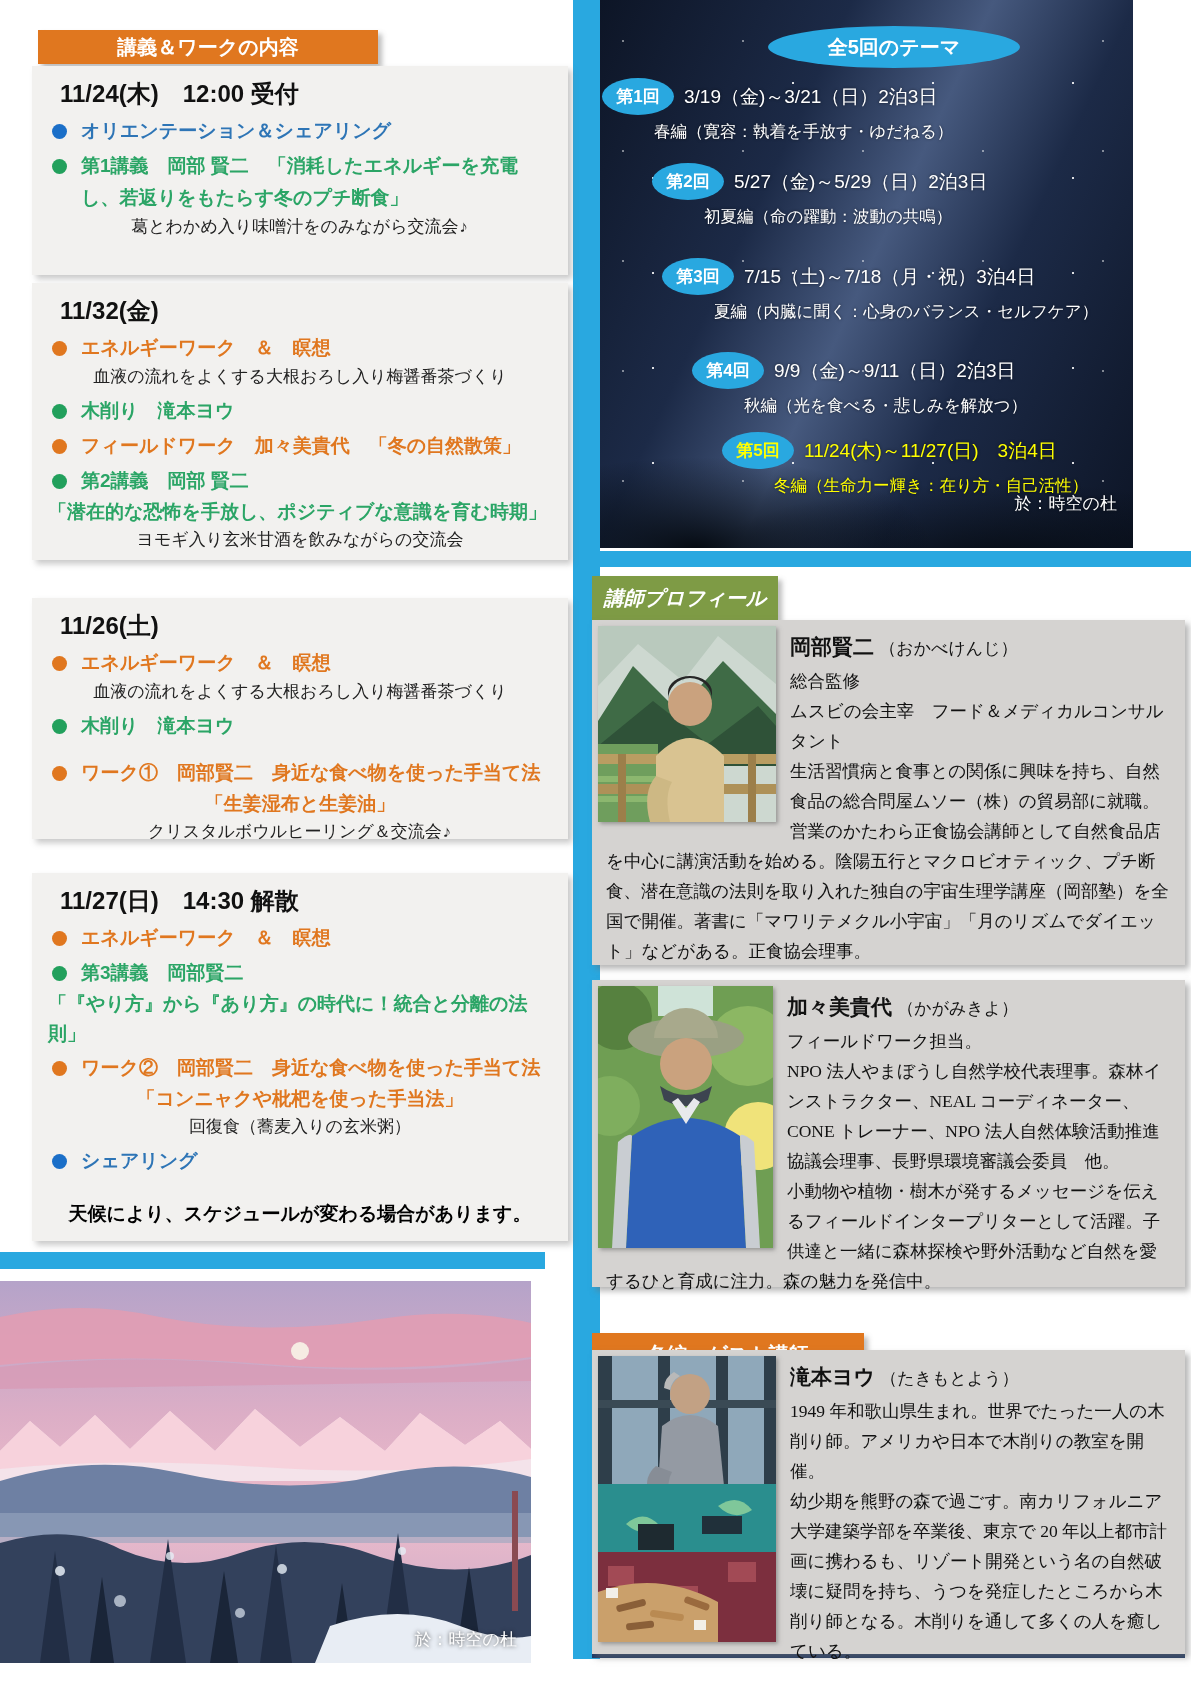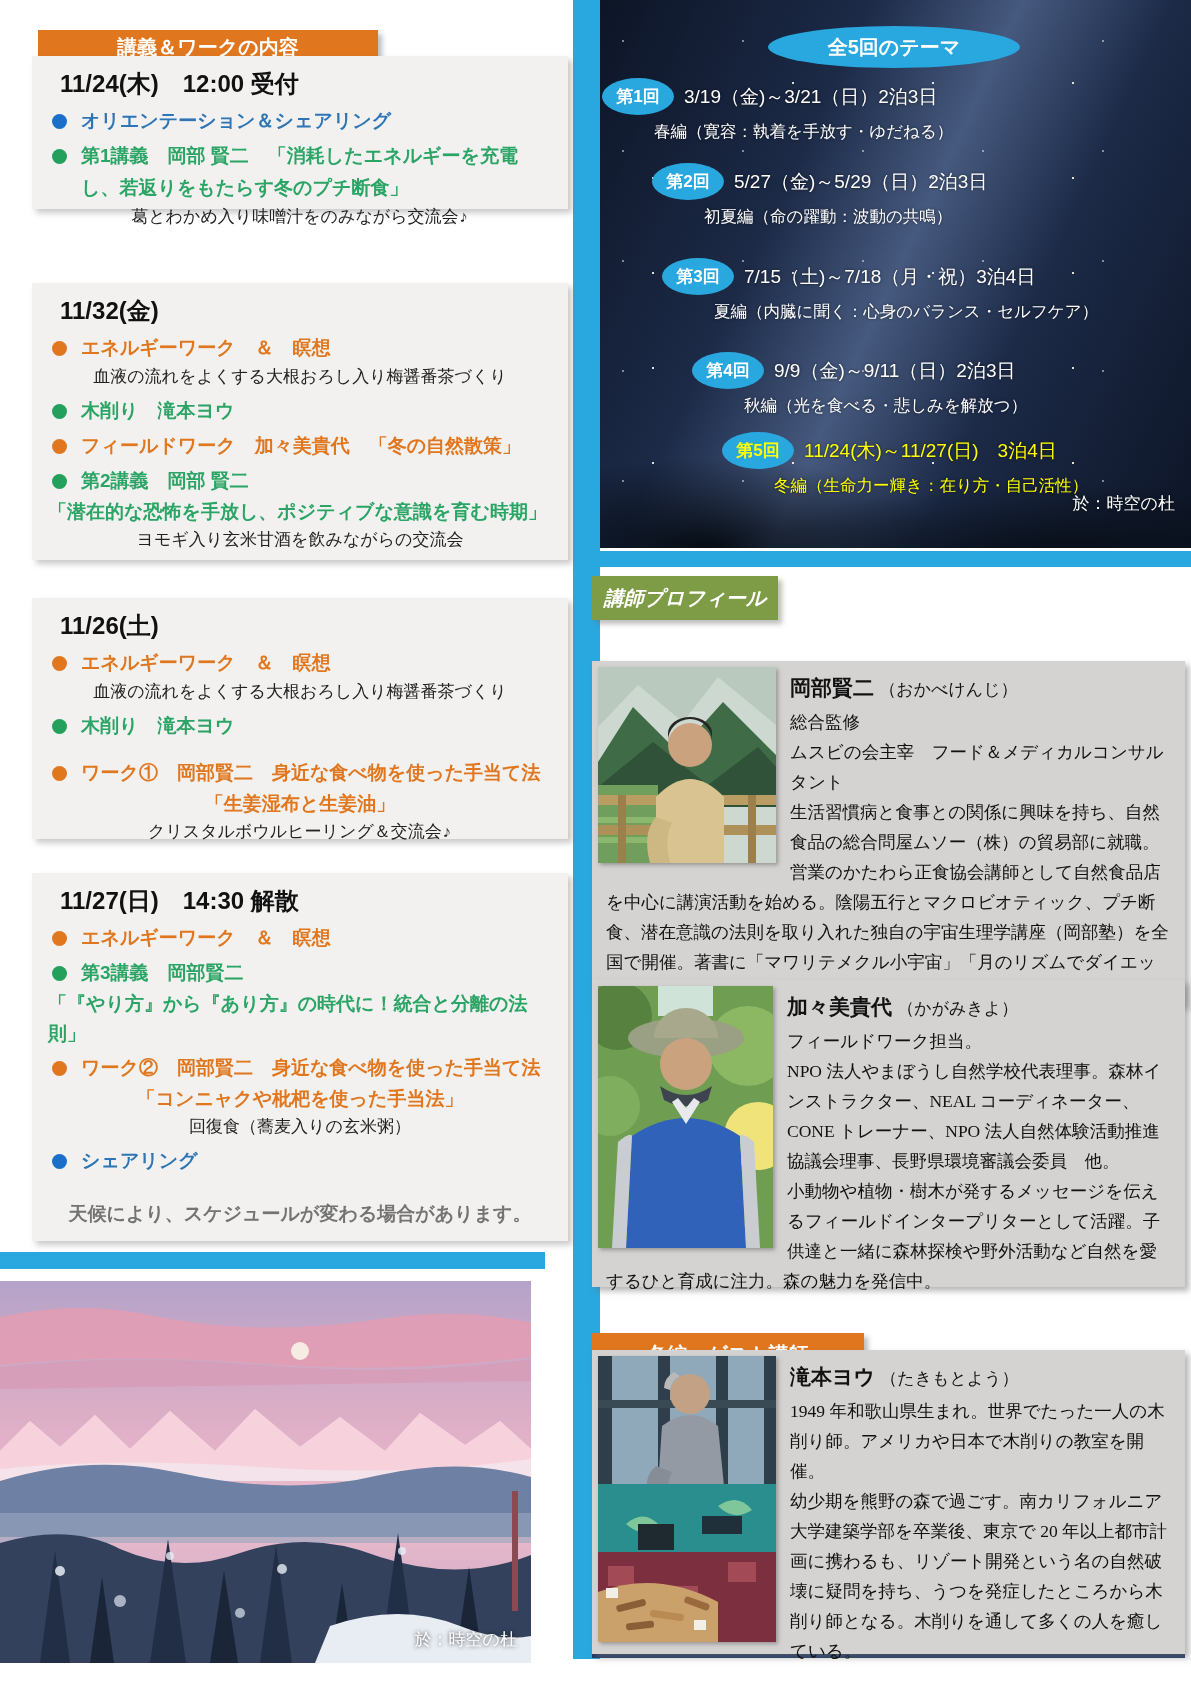--- a/index.html
+++ b/index.html
@@ -8,46 +8,46 @@
 
   
   .hdr-orange{position:absolute;background:#E0771F;color:#fff;font-weight:700;
               text-align:center;box-shadow:4px 4px 5px rgba(110,110,110,.45);}
   .hdr-olive{position:absolute;background:#7E9B45;color:#fff;font-weight:700;
              text-align:center;box-shadow:4px 4px 5px rgba(110,110,110,.45);}
   #lect-hdr{left:38px;top:30px;width:340px;height:34px;line-height:34px;font-size:20px;}
 
   .day-box{position:absolute;left:32px;width:536px;background:#F2F1EF;
            box-shadow:4px 4px 6px rgba(120,120,120,.4);padding:10px 16px;box-sizing:border-box;}
-  #day1{top:56px;height:153px;}
+  #day1{top:66px;height:209px;}
   #day2{top:283px;height:277px;}
   #day3{top:598px;height:241px;}
   #day4{top:873px;height:368px;}
   .day-heading{font-size:24px;font-weight:700;color:#111;line-height:36px;padding-left:12px;}
   .item{display:flex;align-items:flex-start;line-height:32px;margin-top:3px;}
   .dot{flex:0 0 15px;width:15px;height:15px;border-radius:50%;margin:9px 14px 0 4px;}
   .dot.blue{background:#1B6FC8;} .dot.green{background:#22A05C;} .dot.orange{background:#E0771F;}
   .itx{font-size:19px;font-weight:600;}
   .itx.blue{color:#2E75B6;} .itx.green{color:#2BA566;} .itx.orange{color:#E0771F;}
   .cont{font-size:19px;font-weight:600;line-height:30px;}
   .cont.green{color:#2BA566;} .cont.orange{color:#E0771F;text-align:center;}
   .note{font-size:17px;color:#222;text-align:center;line-height:28px;
         font-family:Liberation Mono, monospace;}
-  .weather{font-size:19px;font-weight:700;color:#737373;text-align:center;margin-top:22px;line-height:30px;}
+  .weather{font-size:19px;font-weight:700;color:#000000;text-align:center;margin-top:22px;line-height:30px;}
   .gap{height:12px;}
 
   
   .bar{position:absolute;background:#29A8E0;}
   #bar-left-bottom{left:0;top:1252px;width:545px;height:17px;}
   #bar-vert{left:573px;top:0;width:27px;height:1659px;}
   #bar-under-sky{left:600px;top:551px;width:591px;height:16px;}
   #rule-navy{position:absolute;left:592px;top:1654px;width:593px;height:4px;background:#1F3864;}
 
   
-  .starry{position:absolute;left:600px;top:0;width:591px;height:548px;color:#fff;
+  .starry{position:absolute;left:600px;top:0;width:533px;height:548px;color:#fff;
     background-color:#141e33;
     background-image:
       radial-gradient(1.4px 1.4px at 23px 41px, rgba(255,255,255,.95) 50%, transparent 51%),
       radial-gradient(1px 1px at 77px 13px, rgba(255,255,255,.75) 50%, transparent 51%),
       radial-gradient(1.6px 1.6px at 53px 83px, rgba(255,255,255,.85) 50%, transparent 51%),
       radial-gradient(1px 1px at 104px 67px, rgba(255,255,255,.6) 50%, transparent 51%),
       radial-gradient(1.2px 1.2px at 9px 109px, rgba(255,255,255,.7) 50%, transparent 51%),
       radial-gradient(ellipse 340px 130px at 18% 100%, rgba(3,8,14,.95), rgba(3,8,14,0) 70%),
       radial-gradient(ellipse 420px 110px at 75% 102%, rgba(5,10,16,.85), rgba(5,10,16,0) 70%),
       linear-gradient(115deg, #0d1526 0%, #1c2a47 32%, #46597e 50%, #1c2a47 68%, #0d1526 100%);
@@ -65,21 +65,21 @@
   #s1{left:2px;top:78px;} #s2{left:52px;top:163px;} #s3{left:62px;top:258px;}
   #s4{left:92px;top:352px;} #s5{left:122px;top:432px;}
   .sky-loc{position:absolute;right:16px;top:492px;font-size:17px;text-shadow:0 0 3px rgba(0,0,0,.7);}
 
   
   #prof-hdr{left:592px;top:576px;width:186px;height:44px;line-height:44px;font-size:20px;font-style:italic;}
   #guest-hdr{left:592px;top:1302px;width:272px;height:43px;line-height:43px;font-size:20px;margin-top:31px;}
   .pbox{position:absolute;left:592px;width:593px;background:#D5D3D1;
         box-shadow:4px 4px 6px rgba(110,110,110,.5);padding:10px 14px;box-sizing:border-box;
         font-family:"Liberation Serif",serif;color:#111;}
-  #pbox1{top:620px;height:345px;margin-top:41px;} #pbox2{top:980px;height:307px;} #pbox3{top:1350px;height:304px;}
+  #pbox1{top:620px;height:345px;} #pbox2{top:980px;height:307px;} #pbox3{top:1350px;height:304px;}
   .pphoto{float:left;margin:-4px 14px 6px -8px;box-shadow:2px 2px 4px rgba(90,90,90,.5);}
   .pname{font-size:21px;font-weight:700;line-height:34px;}
   .pkana{font-size:17px;font-weight:400;}
   .pline{font-size:17.5px;line-height:30px;}
 
   
   .photo-wrap{position:absolute;left:0;top:1281px;width:531px;height:382px;}
   .photo-cap{position:absolute;right:14px;bottom:12px;color:#fff;font-size:17px;
              text-shadow:0 0 4px rgba(0,0,0,.8);}
 </style>

